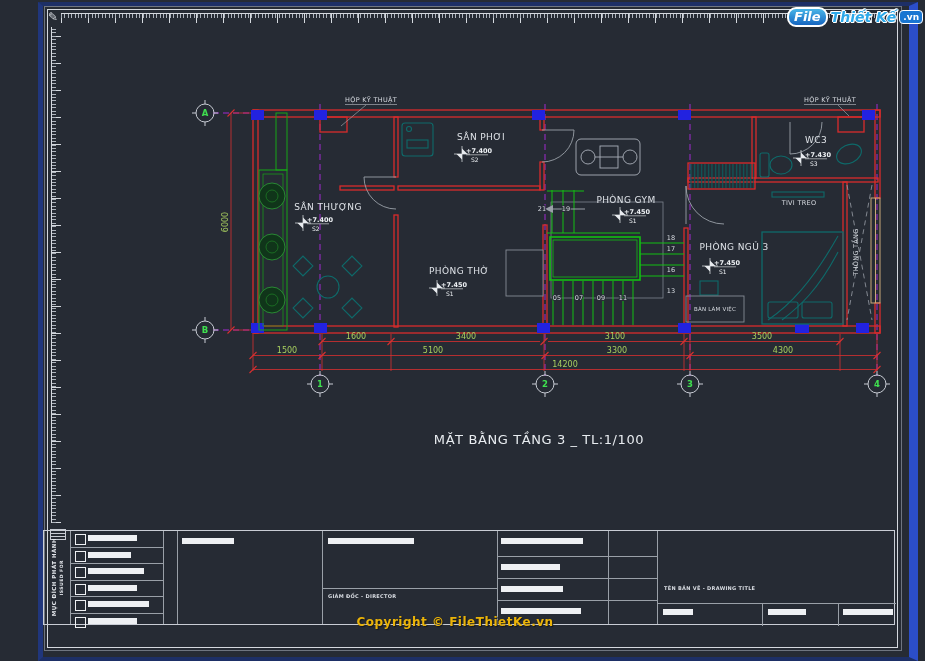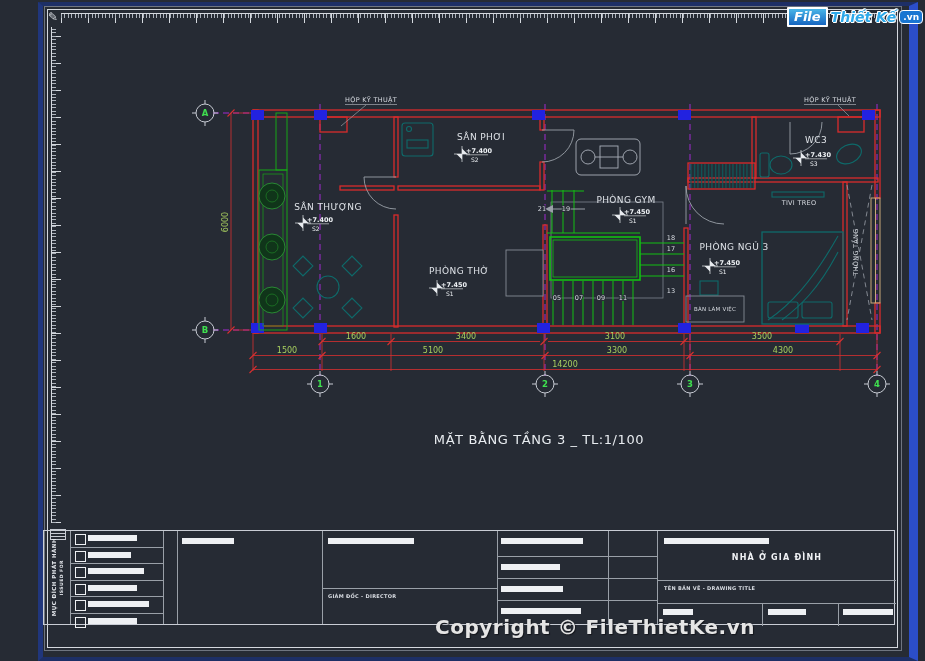--- a/index.html
+++ b/index.html
@@ -20,41 +20,41 @@
   #ruler-left{left:51px;top:27px;width:12px;height:496px;border-left:1px solid #d5d9df;
     background-image:repeating-linear-gradient(0deg,#aeb4bd 0 1px,transparent 1px 3.4px),
                      repeating-linear-gradient(0deg,#d5d9df 0 1px,transparent 1px 27px);
     background-size:4px 100%,9px 100%;background-repeat:no-repeat;}
   #pencil{left:48px;top:10px;color:#d8dce2;font-size:12px;}
   #sheet-list-icon{left:50px;top:529px;width:14px;height:9px;border:1px solid #c8ccd4;
     background:repeating-linear-gradient(0deg,transparent 0 2px,#c8ccd4 2px 3px);}
   
   #logo{top:7px;left:787px;display:flex;align-items:center;gap:3px;}
   #logo .file-box{background:linear-gradient(#49b6e8,#1565c0);border:2px solid #fff;
-    border-radius:1px;color:#fff;font-weight:bold;font-style:italic;font-size:13px;
+    border-radius:9px;color:#fff;font-weight:bold;font-style:italic;font-size:13px;
     padding:0 5px;line-height:16px;}
   #logo .brand{color:#2da8e8;font-weight:bold;font-style:italic;font-size:14px;
     text-shadow:1px 0 #fff,-1px 0 #fff,0 1px #fff,0 -1px #fff,1px 1px #fff,-1px -1px #fff;}
   #logo .tld{background:#1976d2;border:1px solid #fff;border-radius:4px;color:#fff;
     font-weight:bold;font-size:9px;padding:1px 3px;}
   
   #plan-title{left:324px;top:432px;width:430px;text-align:center;color:#e8ecf0;
     font-size:13px;letter-spacing:.6px;}
   
   #titleblock{left:43px;top:530px;width:852px;height:95px;border:1px solid #c9cdd5;box-sizing:border-box;color:#d8dce2;}
   #titleblock .col{position:absolute;top:0;height:100%;border-right:1px solid #9aa0a8;box-sizing:border-box;}
   .bar{position:absolute;background:#eef0f3;height:6px;}
   .chkrow{position:relative;height:15.5px;border-bottom:1px solid #9aa0a8;}
   .chkrow:last-child{border-bottom:none;}
   .chk{position:absolute;left:4px;top:3px;width:9px;height:9px;border:1px solid #eef0f3;}
   .vlabel{writing-mode:vertical-rl;transform:rotate(180deg);font-weight:bold;color:#e4e7ec;
     letter-spacing:.5px;}
   .tb-small{font-size:5px;font-weight:bold;color:#d8dce2;letter-spacing:.3px;}
-  #copyright{left:155px;top:615px;width:600px;text-align:right;color:#e5e5e5;
-    font-size:20px;font-weight:bold;letter-spacing:.5px;text-shadow:1px 1px 1px #14161c;}
+  #copyright{left:155px;top:615px;width:600px;text-align:center;color:#eab308;
+    font-size:12px;font-weight:bold;letter-spacing:.5px;text-shadow:1px 1px 1px #14161c;}
   
   svg text{font-family:"DejaVu Sans",sans-serif;}
   .lbl{fill:#dfe3e8;font-size:9px;letter-spacing:.4px;}
   .lbl-s{fill:#d8dce2;font-size:6.5px;letter-spacing:.3px;}
   .lbl-xs{fill:#d8dce2;font-size:5.5px;letter-spacing:.2px;}
   .dim{fill:#a8d05f;font-size:8px;}
   .axisnum{fill:#3fe04f;font-size:8.5px;font-weight:bold;}
   .stairnum{fill:#d8dce2;font-size:6.5px;paint-order:stroke;stroke:#262b34;stroke-width:2px;}
   .lv{fill:#eef1f4;font-size:6.5px;font-weight:bold;}
   .lvtag{fill:#eef1f4;font-size:6px;}
@@ -447,24 +447,20 @@
         </div>
       <div style="position:relative;height:22px;border-bottom:1px solid #9aa0a8;box-sizing:border-box;">
           <div class="bar" style="left:3px;top:7px;width:62px;"></div>
         </div>
       <div style="position:relative;height:25px;box-sizing:border-box;">
           <div class="bar" style="left:3px;top:7px;width:80px;"></div>
         </div>
       <div style="position:absolute;left:110px;top:0;width:1px;height:100%;background:#9aa0a8;"></div>
     </div>
     <div class="col" style="left:614px;width:238px;border-right:none;">
-      <div style="position:absolute;left:0;top:0;width:100%;height:50px;border-bottom:1px solid #9aa0a8;box-sizing:border-box;">
-        <div class="bar" style="left:6px;top:7px;width:105px;"></div>
-        <div style="position:absolute;left:0;top:22px;width:100%;text-align:center;font-size:8px;font-weight:bold;letter-spacing:1.2px;color:#f0f2f5;">NHÀ Ở GIA ĐÌNH</div>
-      </div>
       <div style="position:absolute;left:0;top:50px;width:100%;height:23px;border-bottom:1px solid #9aa0a8;box-sizing:border-box;">
         <div class="tb-small" style="position:absolute;left:6px;top:4px;">TÊN BẢN VẼ - DRAWING TITLE</div>
       </div>
       <div style="position:absolute;left:0;top:73px;width:100%;height:22px;">
         <div style="position:absolute;left:0;top:0;width:105px;height:100%;border-right:1px solid #9aa0a8;box-sizing:border-box;">
             <div class="bar" style="left:5px;top:5px;width:30px;"></div>
           </div>
         <div style="position:absolute;left:105px;top:0;width:76px;height:100%;border-right:1px solid #9aa0a8;box-sizing:border-box;">
             <div class="bar" style="left:5px;top:5px;width:38px;"></div>
           </div>

